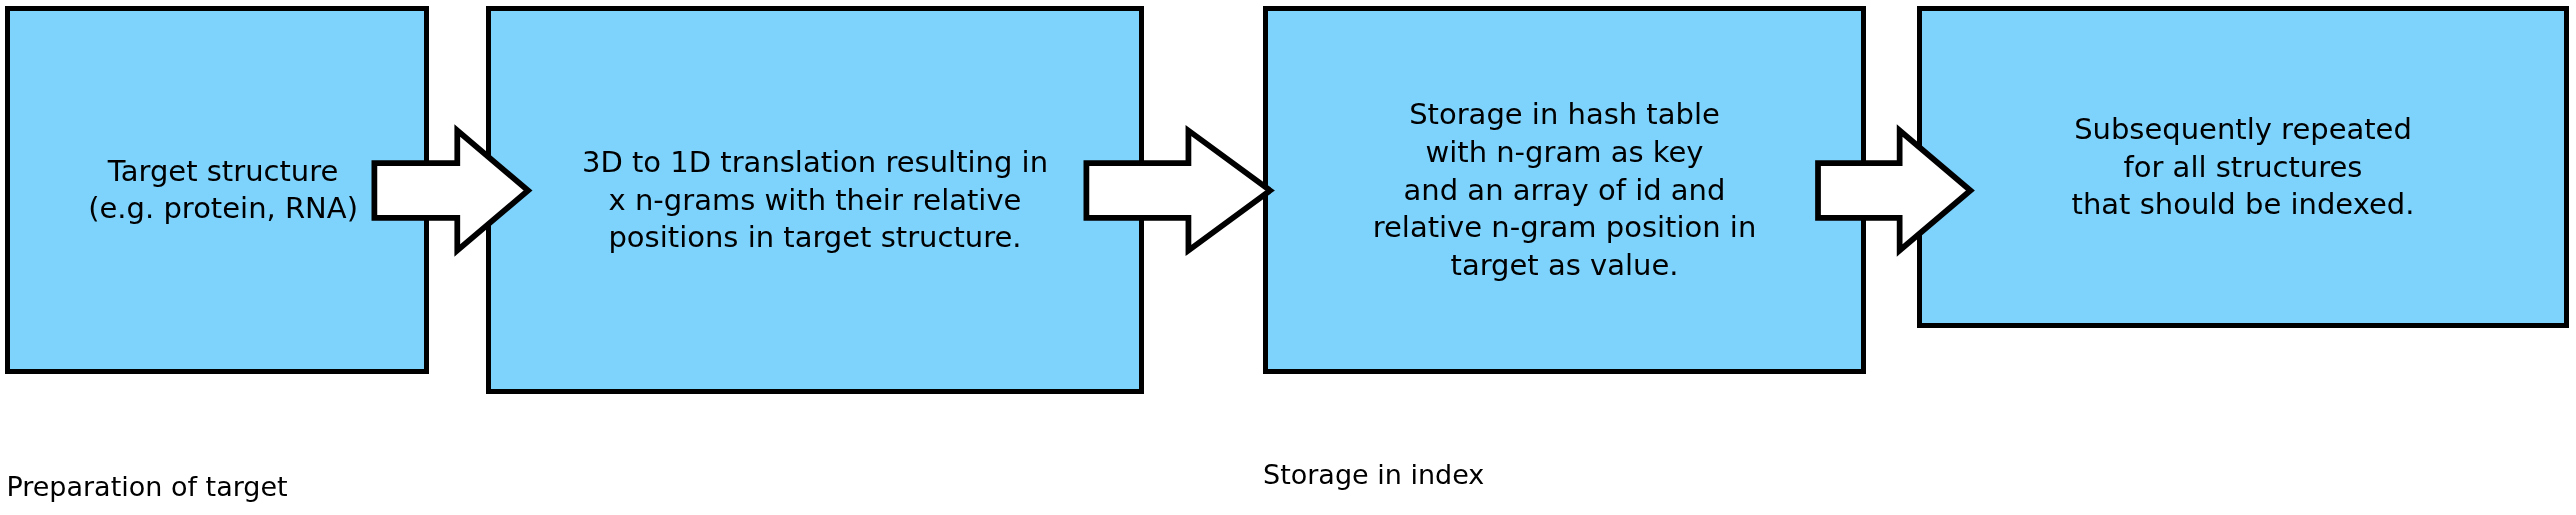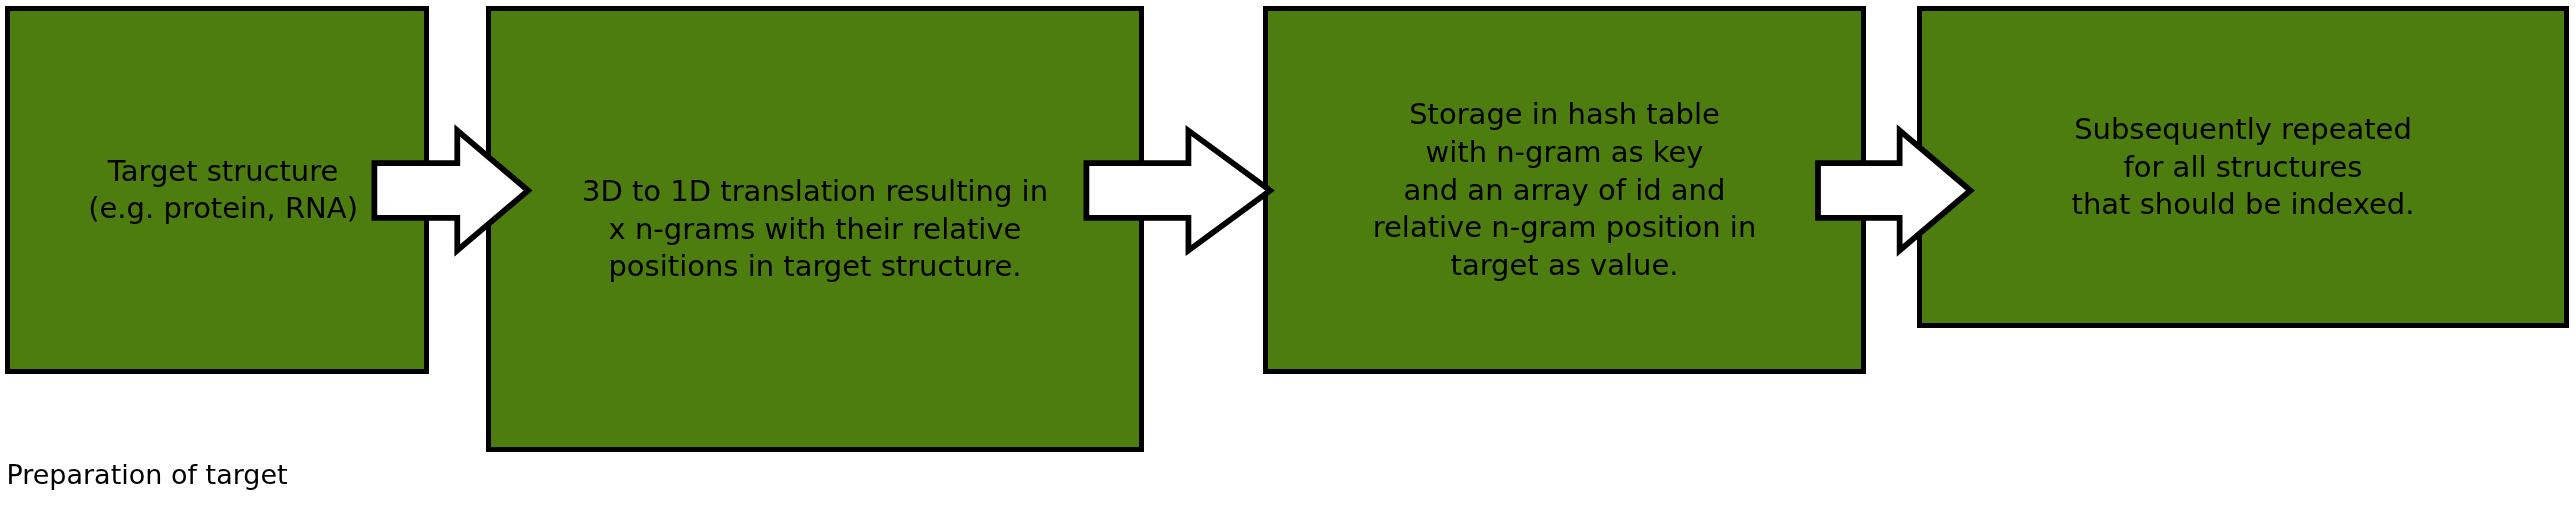--- a/index.html
+++ b/index.html
@@ -18,40 +18,40 @@
     width: 2576px;
     height: 515px;
     background: #ffffff;
     overflow: hidden;
   }
 
   
   .proc-box {
     position: absolute;
     box-sizing: border-box;
-    background: #4d7c0f;
+    background: #7dd3fc;
     border: 5.8px solid #000000;
     display: flex;
     align-items: center;
     justify-content: center;
     z-index: 1;
   }
   .proc-box .box-text {
     width: 100%;
     text-align: center;
     font-size: 29px;
     line-height: 1.30;
     letter-spacing: 0px;
     white-space: pre-line;
     padding: 0 9px;
     box-sizing: border-box;
   }
 
   #box-1 { left: 5.1px;    top: 6.4px; width: 424px;  height: 368px; padding-left: 12px; }
-  #box-2 { left: 486px;  top: 6.4px; width: 658px; height: 446px; }
+  #box-2 { left: 486px;  top: 6.4px; width: 658px; height: 388px; }
   #box-3 { left: 1263px; top: 6.4px; width: 603px;  height: 368px; }
   #box-4 { left: 1917px; top: 6.4px; width: 652px; height: 322px; }
 
   
   .block-arrow {
     position: absolute;
     z-index: 3;
     pointer-events: none;
   }
   .block-arrow svg {
@@ -70,21 +70,21 @@
   #arrow-3 { left: 1818px; top: 128px; width: 155px; height: 125px; }
 
   
   .stage-label {
     position: absolute;
     font-size: 27px;
     line-height: 1.2;
     white-space: nowrap;
     z-index: 2;
   }
-  #label-preparation { left: 6.4px;   top: 459px; }
+  #label-preparation { left: 6.4px;   top: 471px; }
   #label-storage     { left: 1263px; top: 459px; }
 </style>
 </head>
 <body>
 
 <div id="canvas">
 
   <div class="proc-box" id="box-1">
     <div class="box-text">Target structure
 (e.g. protein, RNA)</div>
@@ -123,15 +123,16 @@
   </div>
 
   <div class="block-arrow" id="arrow-3">
     <svg viewBox="0 0 243 196" width="155" height="125" aria-hidden="true">
       <polygon points="0,55 128,55 128,4 239,98 128,192 128,141 0,141"></polygon>
     </svg>
   </div>
 
   <div class="stage-label" id="label-preparation">Preparation of target</div>
 
+  <div class="stage-label" id="label-storage">Storage in index</div>
 
 </div>
 
 
 </body></html>

